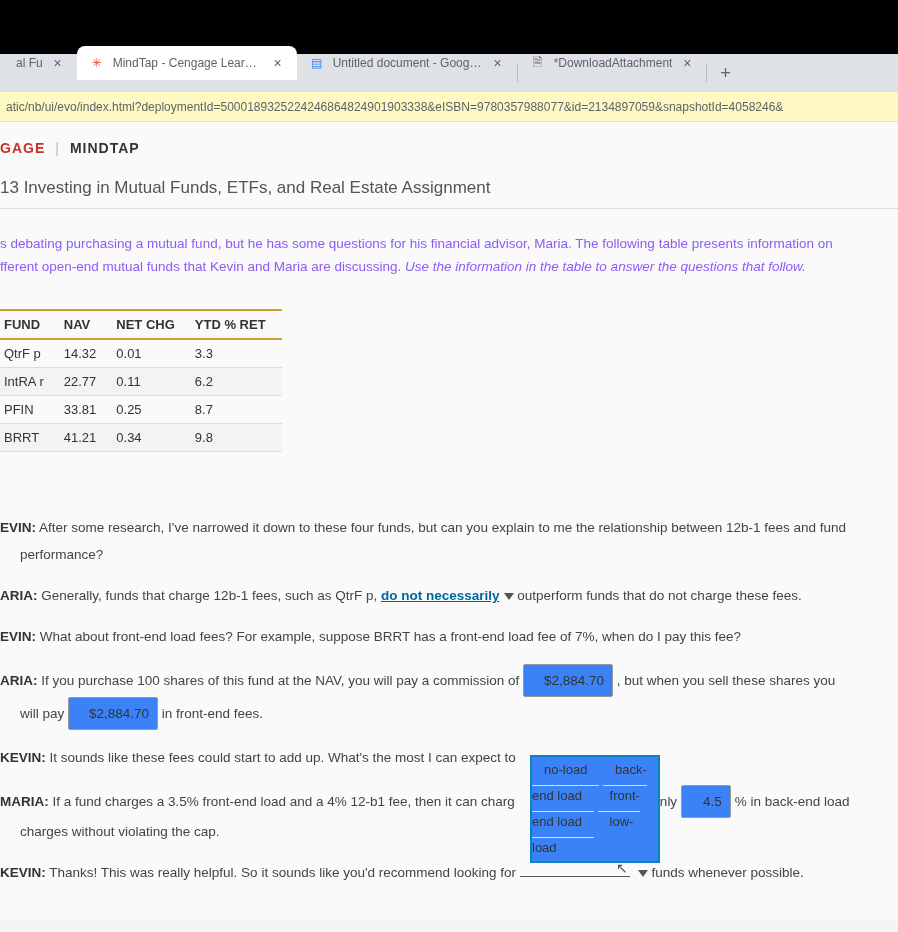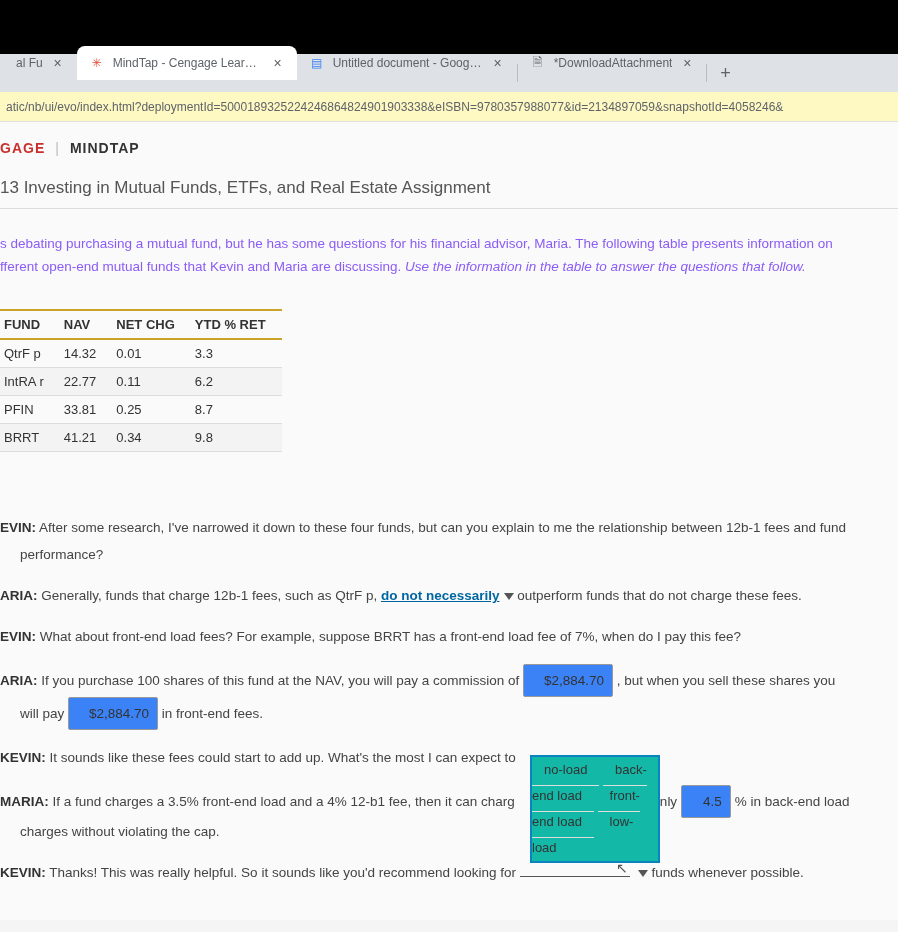--- a/index.html
+++ b/index.html
@@ -165,21 +165,21 @@
       background: #3b82f6;
       padding: 2px 8px;
       min-width: 90px;
       text-align: right;
       border-radius: 2px;
       color: #333;
     }
     .dropdown-popup {
       position: absolute;
       border: 2px solid #0a84c1;
-      background: #14b8a6;
+      background: #3b82f6;
       font-size: 13px;
       color: #333;
       z-index: 10;
       left: 530px;
       top: -30px;
       width: 130px;
     }
     .dropdown-popup .opt {
       padding: 8px 12px;
       border-bottom: 1px solid #ddd;

